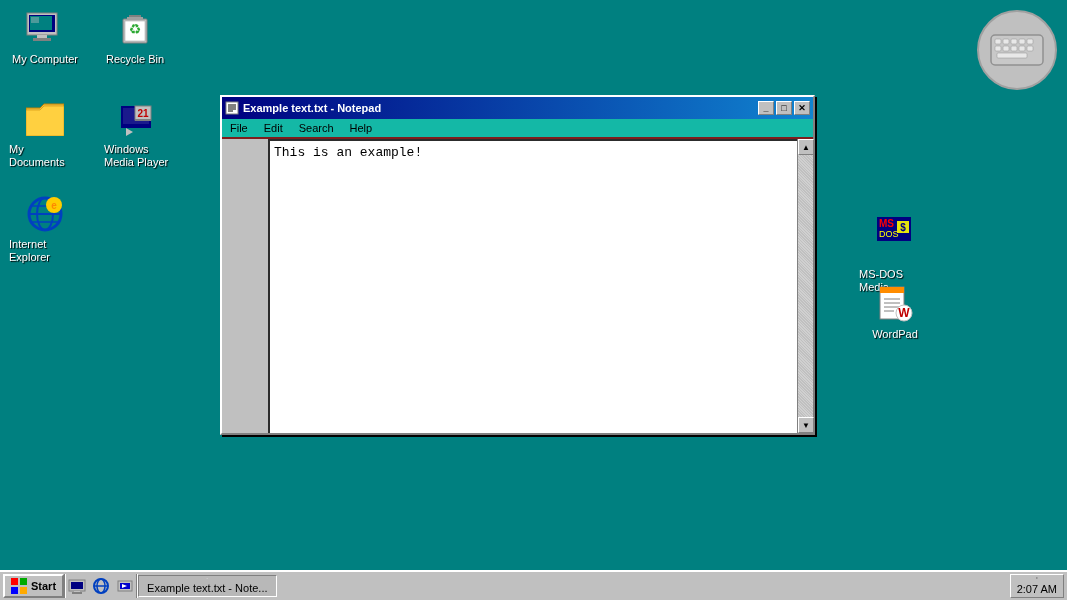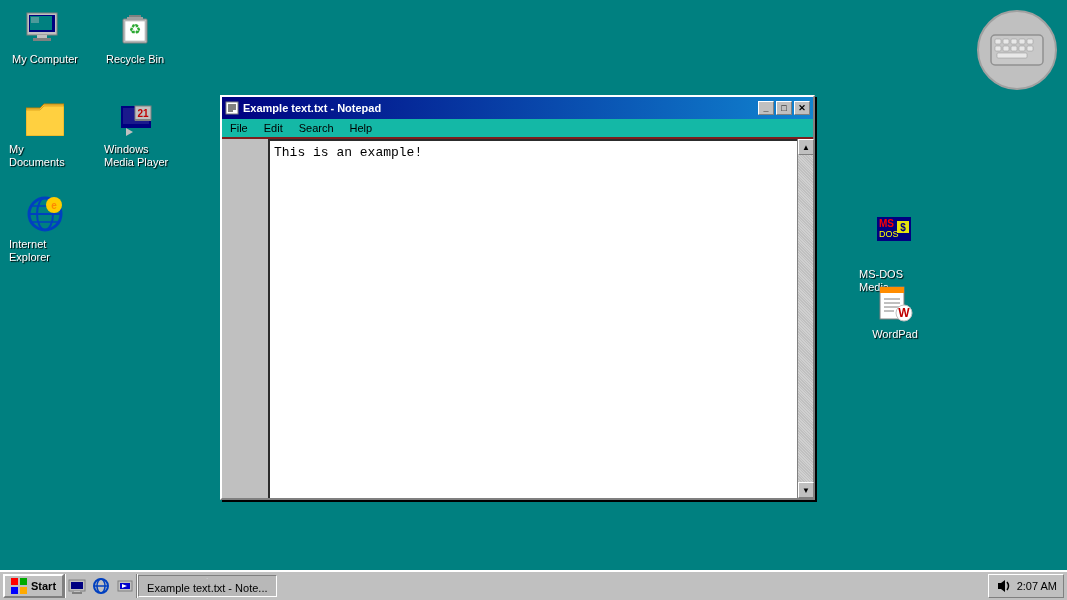--- a/index.html
+++ b/index.html
@@ -71,21 +71,21 @@
       justify-content: center;
       border: 2px solid #a0a0a0;
     }
 
     
     #notepad-window {
       position: absolute;
       top: 95px;
       left: 220px;
       width: 595px;
-      height: 405px;
+      height: 340px;
       border: 2px solid #fff;
       border-right-color: #808080;
       border-bottom-color: #808080;
       box-shadow: 2px 2px 0 #000;
     }
 
     #notepad-titlebar {
       background: linear-gradient(to right, #000080, #1084d0);
       height: 22px;
       display: flex;
@@ -267,20 +267,21 @@
 
     #system-tray {
       display: flex;
       align-items: center;
       gap: 4px;
       padding: 2px 6px;
       border: 1px solid #808080;
       border-top-color: #fff;
       border-left-color: #fff;
       height: 24px;
+      flex-direction: column;
     }
 
     #clock {
       font-size: 11px;
     }
 
     
     #quick-launch {
       display: flex;
       gap: 2px;

